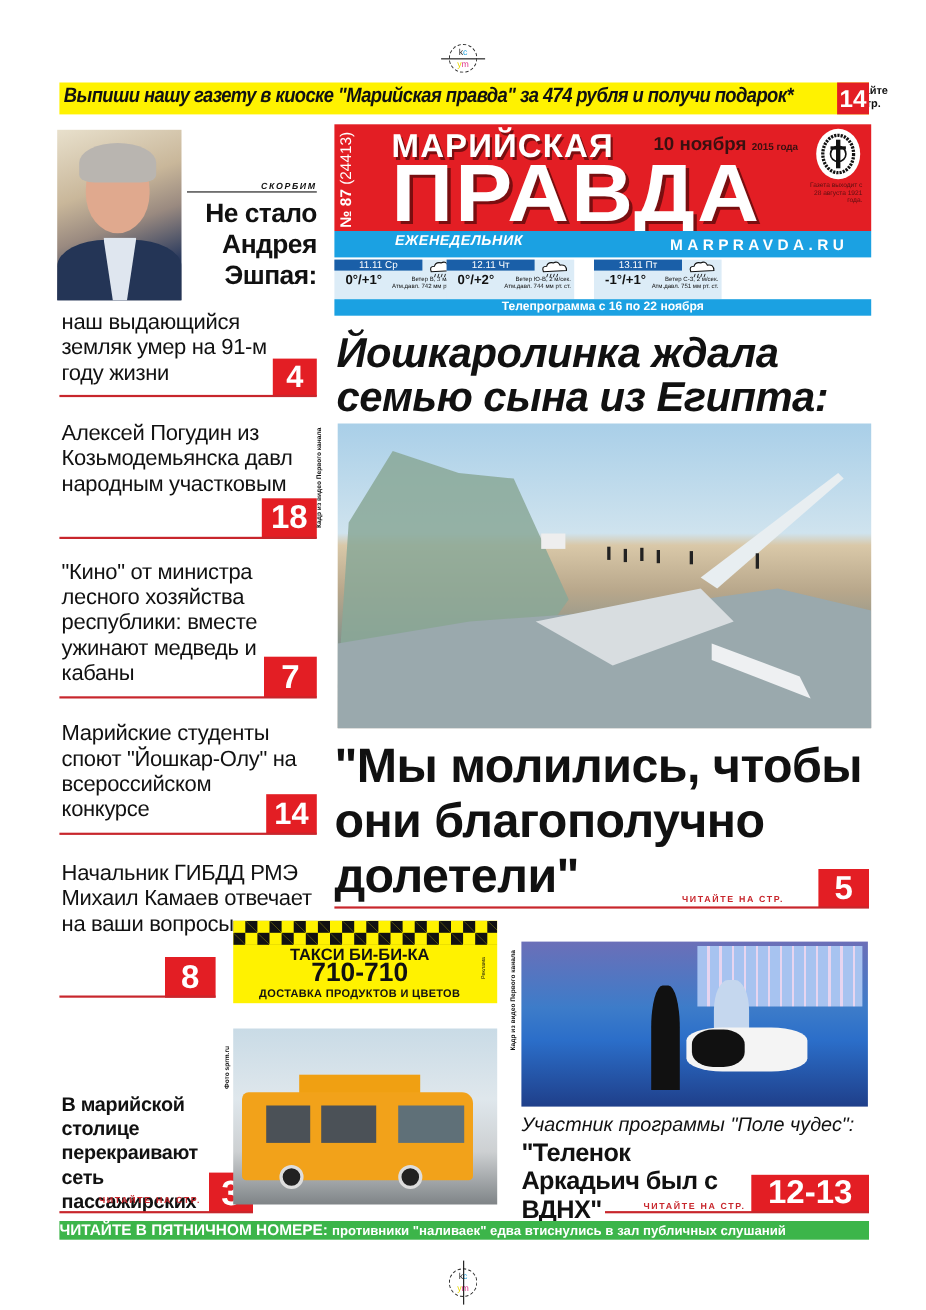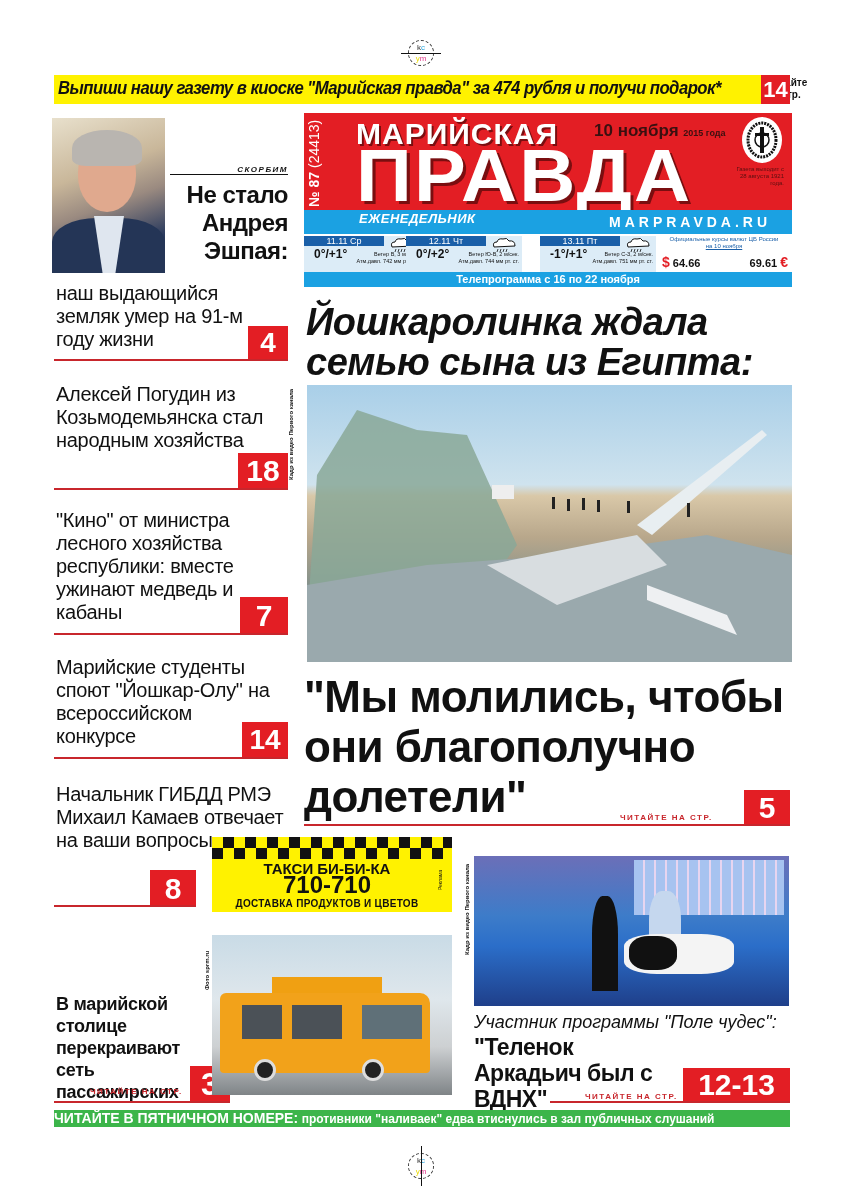--- a/index.html
+++ b/index.html
@@ -168,41 +168,36 @@
     <svg class="cloud" viewBox="0 0 28 16">
         <path d="M4 10 Q2 5 7 5 Q8 1 13 2 Q17 0 19 4 Q25 3 25 9 Z" fill="#fff" stroke="#111" stroke-width="1"></path>
         <path d="M8 12 l-1 3 M11 12 l-1 3 M14 12 l-1 3 M17 12 l-1 3" stroke="#111" stroke-width="0.8"></path>
       </svg>
     <div class="tmp">-1°/+1°</div>
     <div class="wind">
         <div>Ветер С-З, 2 м/сек.</div>
         <div>Атм.давл. 751 мм рт. ст.</div>
       </div>
   </div>
-  <div id="rates">
-    <div class="ttl"><span>Официальные курсы валют ЦБ России</span><u>на 10 ноября</u></div>
-    <div class="usd"><span class="s">$</span> <span>64.66</span></div>
-    <div class="eur"><span>69.61</span> <span class="s">€</span></div>
-  </div>
 </div>
 <div id="tv" class="abs">Телепрограмма с 16 по 22 ноября</div>
 
 <div id="portrait" class="abs">
   <div class="suit"></div>
     <div class="shirt"></div>
     <div class="face"></div>
     <div class="hair"></div>
 </div>
 <div id="mourn" class="abs">СКОРБИМ</div>
 <div id="eshp" class="abs">Не стало Андрея Эшпая:</div>
 <div class="story" style="top:282px;width:200px;">наш выдающийся земляк умер на 91-м году жизни</div>
 <div class="pgbox" style="left:248px;top:326px;width:40px;height:34px;font-size:28px;line-height:34px;">4</div>
 <div class="rule" style="left:54px;top:359px;width:234px;"></div>
 
-<div class="story" style="top:383px;width:220px;">Алексей Погудин из Козьмодемьянска стал народным хозяйства</div>
+<div class="story" style="top:383px;width:220px;">Алексей Погудин из Козьмодемьянска давл народным участковым</div>
 <div class="pgbox" style="left:238px;top:453px;width:50px;height:36px;font-size:30px;line-height:36px;">18</div>
 <div class="rule" style="left:54px;top:488px;width:234px;"></div>
 
 <div class="story" style="top:509px;width:210px;">"Кино" от министра лесного хозяйства республики: вместе ужинают медведь и кабаны</div>
 <div class="pgbox" style="left:240px;top:597px;width:48px;height:37px;font-size:30px;line-height:37px;">7</div>
 <div class="rule" style="left:54px;top:633px;width:234px;"></div>
 
 <div class="story" style="top:656px;width:215px;">Марийские студенты споют "Йошкар-Олу" на всероссийском конкурсе</div>
 <div class="pgbox" style="left:242px;top:722px;width:46px;height:36px;font-size:28px;line-height:36px;">14</div>
 <div class="rule" style="left:54px;top:757px;width:234px;"></div>

